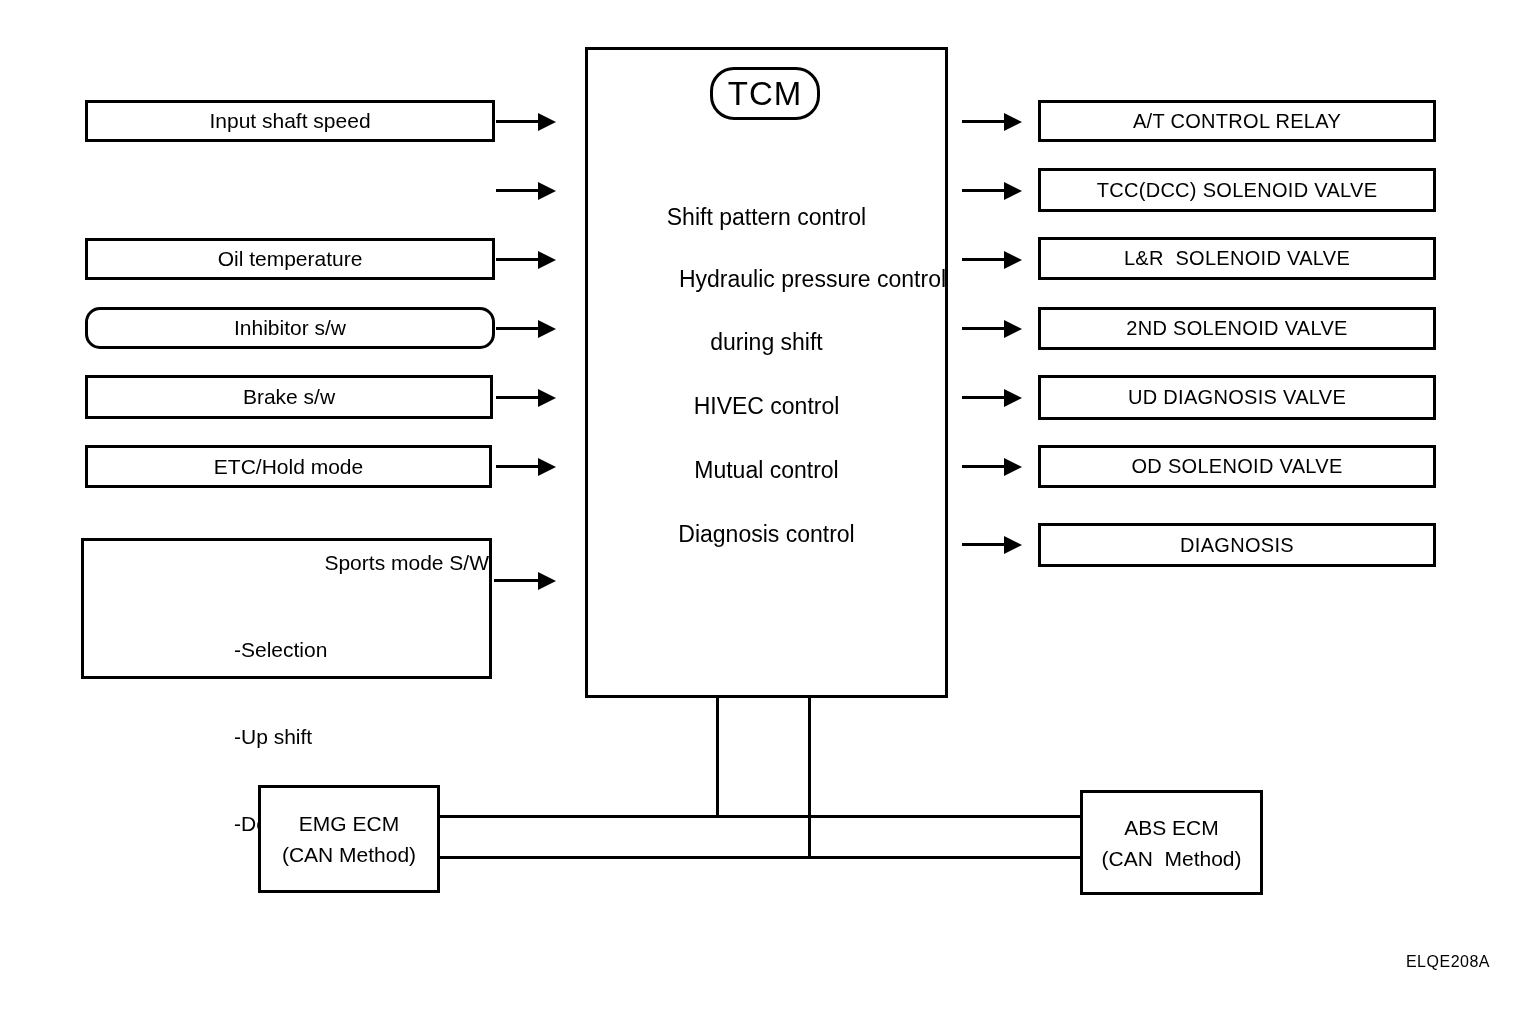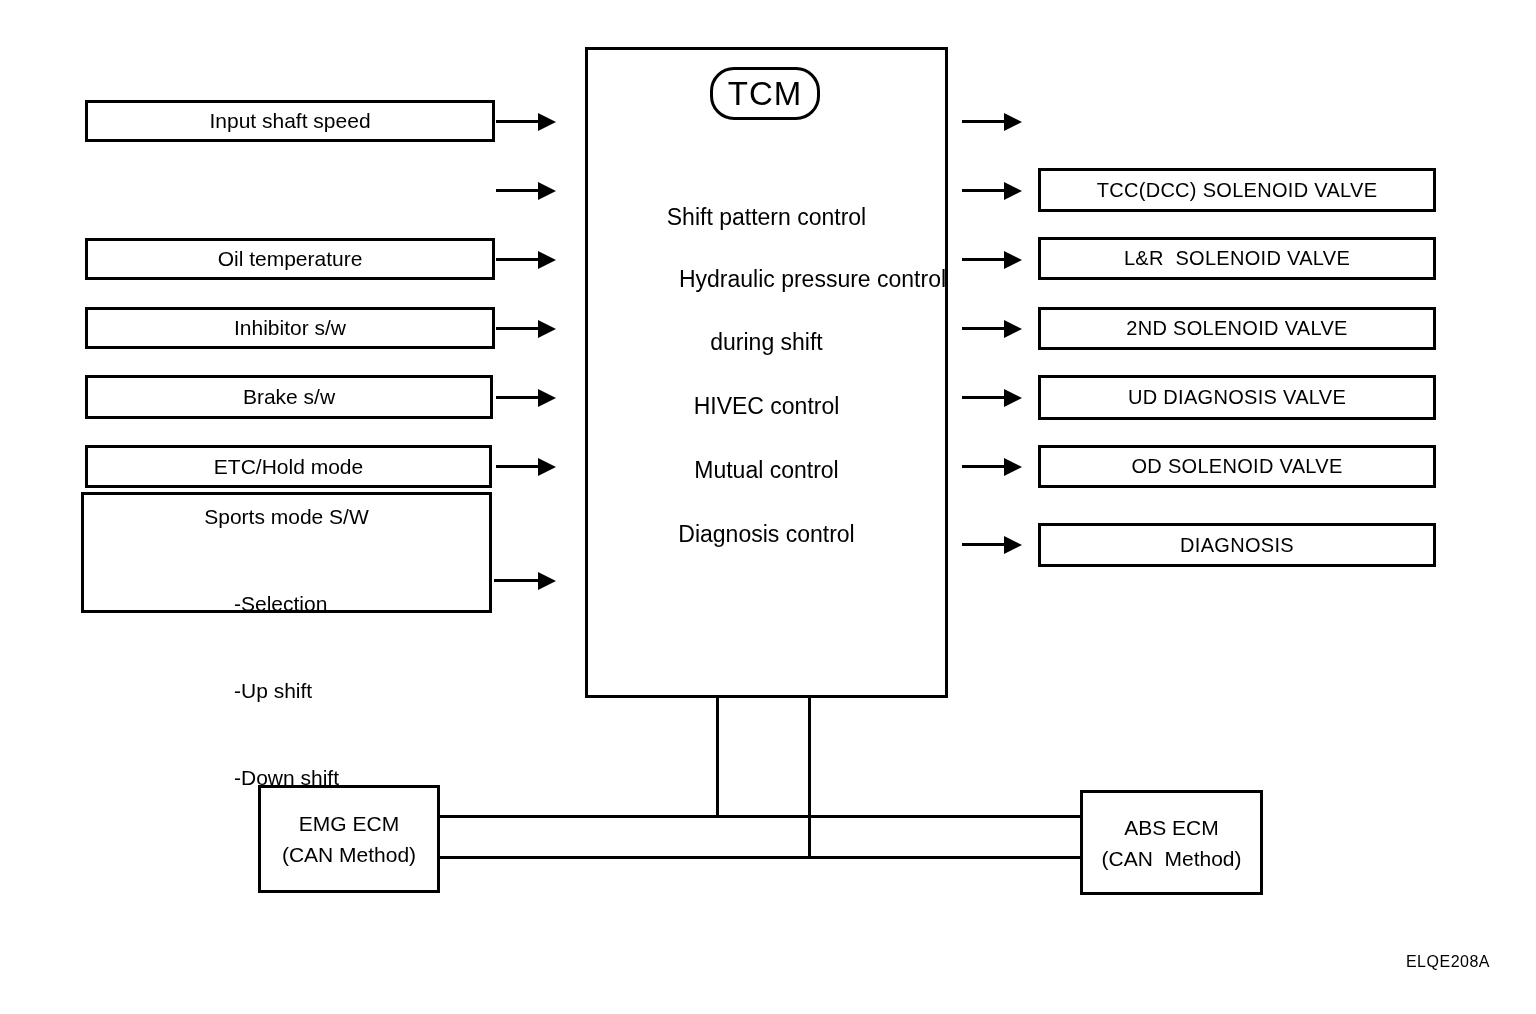--- a/index.html
+++ b/index.html
@@ -103,30 +103,30 @@
 <body>
 
 <div class="canvas">
 
   <div class="box left-box" style="left:85px; top:100px; width:410px; height:42px;">
     <span class="lbl">Input shaft speed</span>
   </div>
   <div class="box left-box" style="left:85px; top:238px; width:410px; height:42px;">
     <span class="lbl">Oil temperature</span>
   </div>
-  <div class="box left-box" style="left:85px; top:307px; width:410px; height:42px;">
+  <div class="box left-box" style="left:85px; top:307px; width:410px; height:42px;border-radius:15px;">
     <span class="lbl">Inhibitor s/w</span>
   </div>
   <div class="box left-box" style="left:85px; top:375px; width:408px; height:44px;">
     <span class="lbl">Brake s/w</span>
   </div>
   <div class="box left-box" style="left:85px; top:445px; width:407px; height:43px;">
     <span class="lbl">ETC/Hold mode</span>
   </div>
-  <div class="box left-box sports-box" style="left:81px; top:492px; width:411px; height:121px;">
+  <div class="box left-box sports-box" style="left:81px; top:538px; width:411px; height:141px;align-items:flex-end;">
     <span class="lbl">Sports mode S/W</span>
     <div class="sports-sub">
       <div>-Selection</div>
       <div>-Up shift</div>
       <div>-Down shift</div>
     </div>
   </div>
 
   <div class="arrow" style="left:496px; top:120px; width:42px;"></div>
   <div class="arrow" style="left:496px; top:189px; width:42px;"></div>
@@ -148,20 +148,23 @@
   <div class="tcm-fn" style="top:519px;">Diagnosis control</div>
 
   <div class="arrow" style="left:962px; top:120px; width:42px;"></div>
   <div class="arrow" style="left:962px; top:189px; width:42px;"></div>
   <div class="arrow" style="left:962px; top:258px; width:42px;"></div>
   <div class="arrow" style="left:962px; top:327px; width:42px;"></div>
   <div class="arrow" style="left:962px; top:396px; width:42px;"></div>
   <div class="arrow" style="left:962px; top:465px; width:42px;"></div>
   <div class="arrow" style="left:962px; top:543px; width:42px;"></div>
 
+  <div class="box right-box" style="left:1038px; top:100px; width:398px; height:42px;">
+    <span class="lbl">A/T CONTROL RELAY</span>
+  </div>
   <div class="box right-box" style="left:1038px; top:168px; width:398px; height:44px;">
     <span class="lbl">TCC(DCC) SOLENOID VALVE</span>
   </div>
   <div class="box right-box" style="left:1038px; top:237px; width:398px; height:43px;">
     <span class="lbl">L&amp;R  SOLENOID VALVE</span>
   </div>
   <div class="box right-box" style="left:1038px; top:307px; width:398px; height:43px;">
     <span class="lbl">2ND SOLENOID VALVE</span>
   </div>
   <div class="box right-box" style="left:1038px; top:375px; width:398px; height:45px;">

